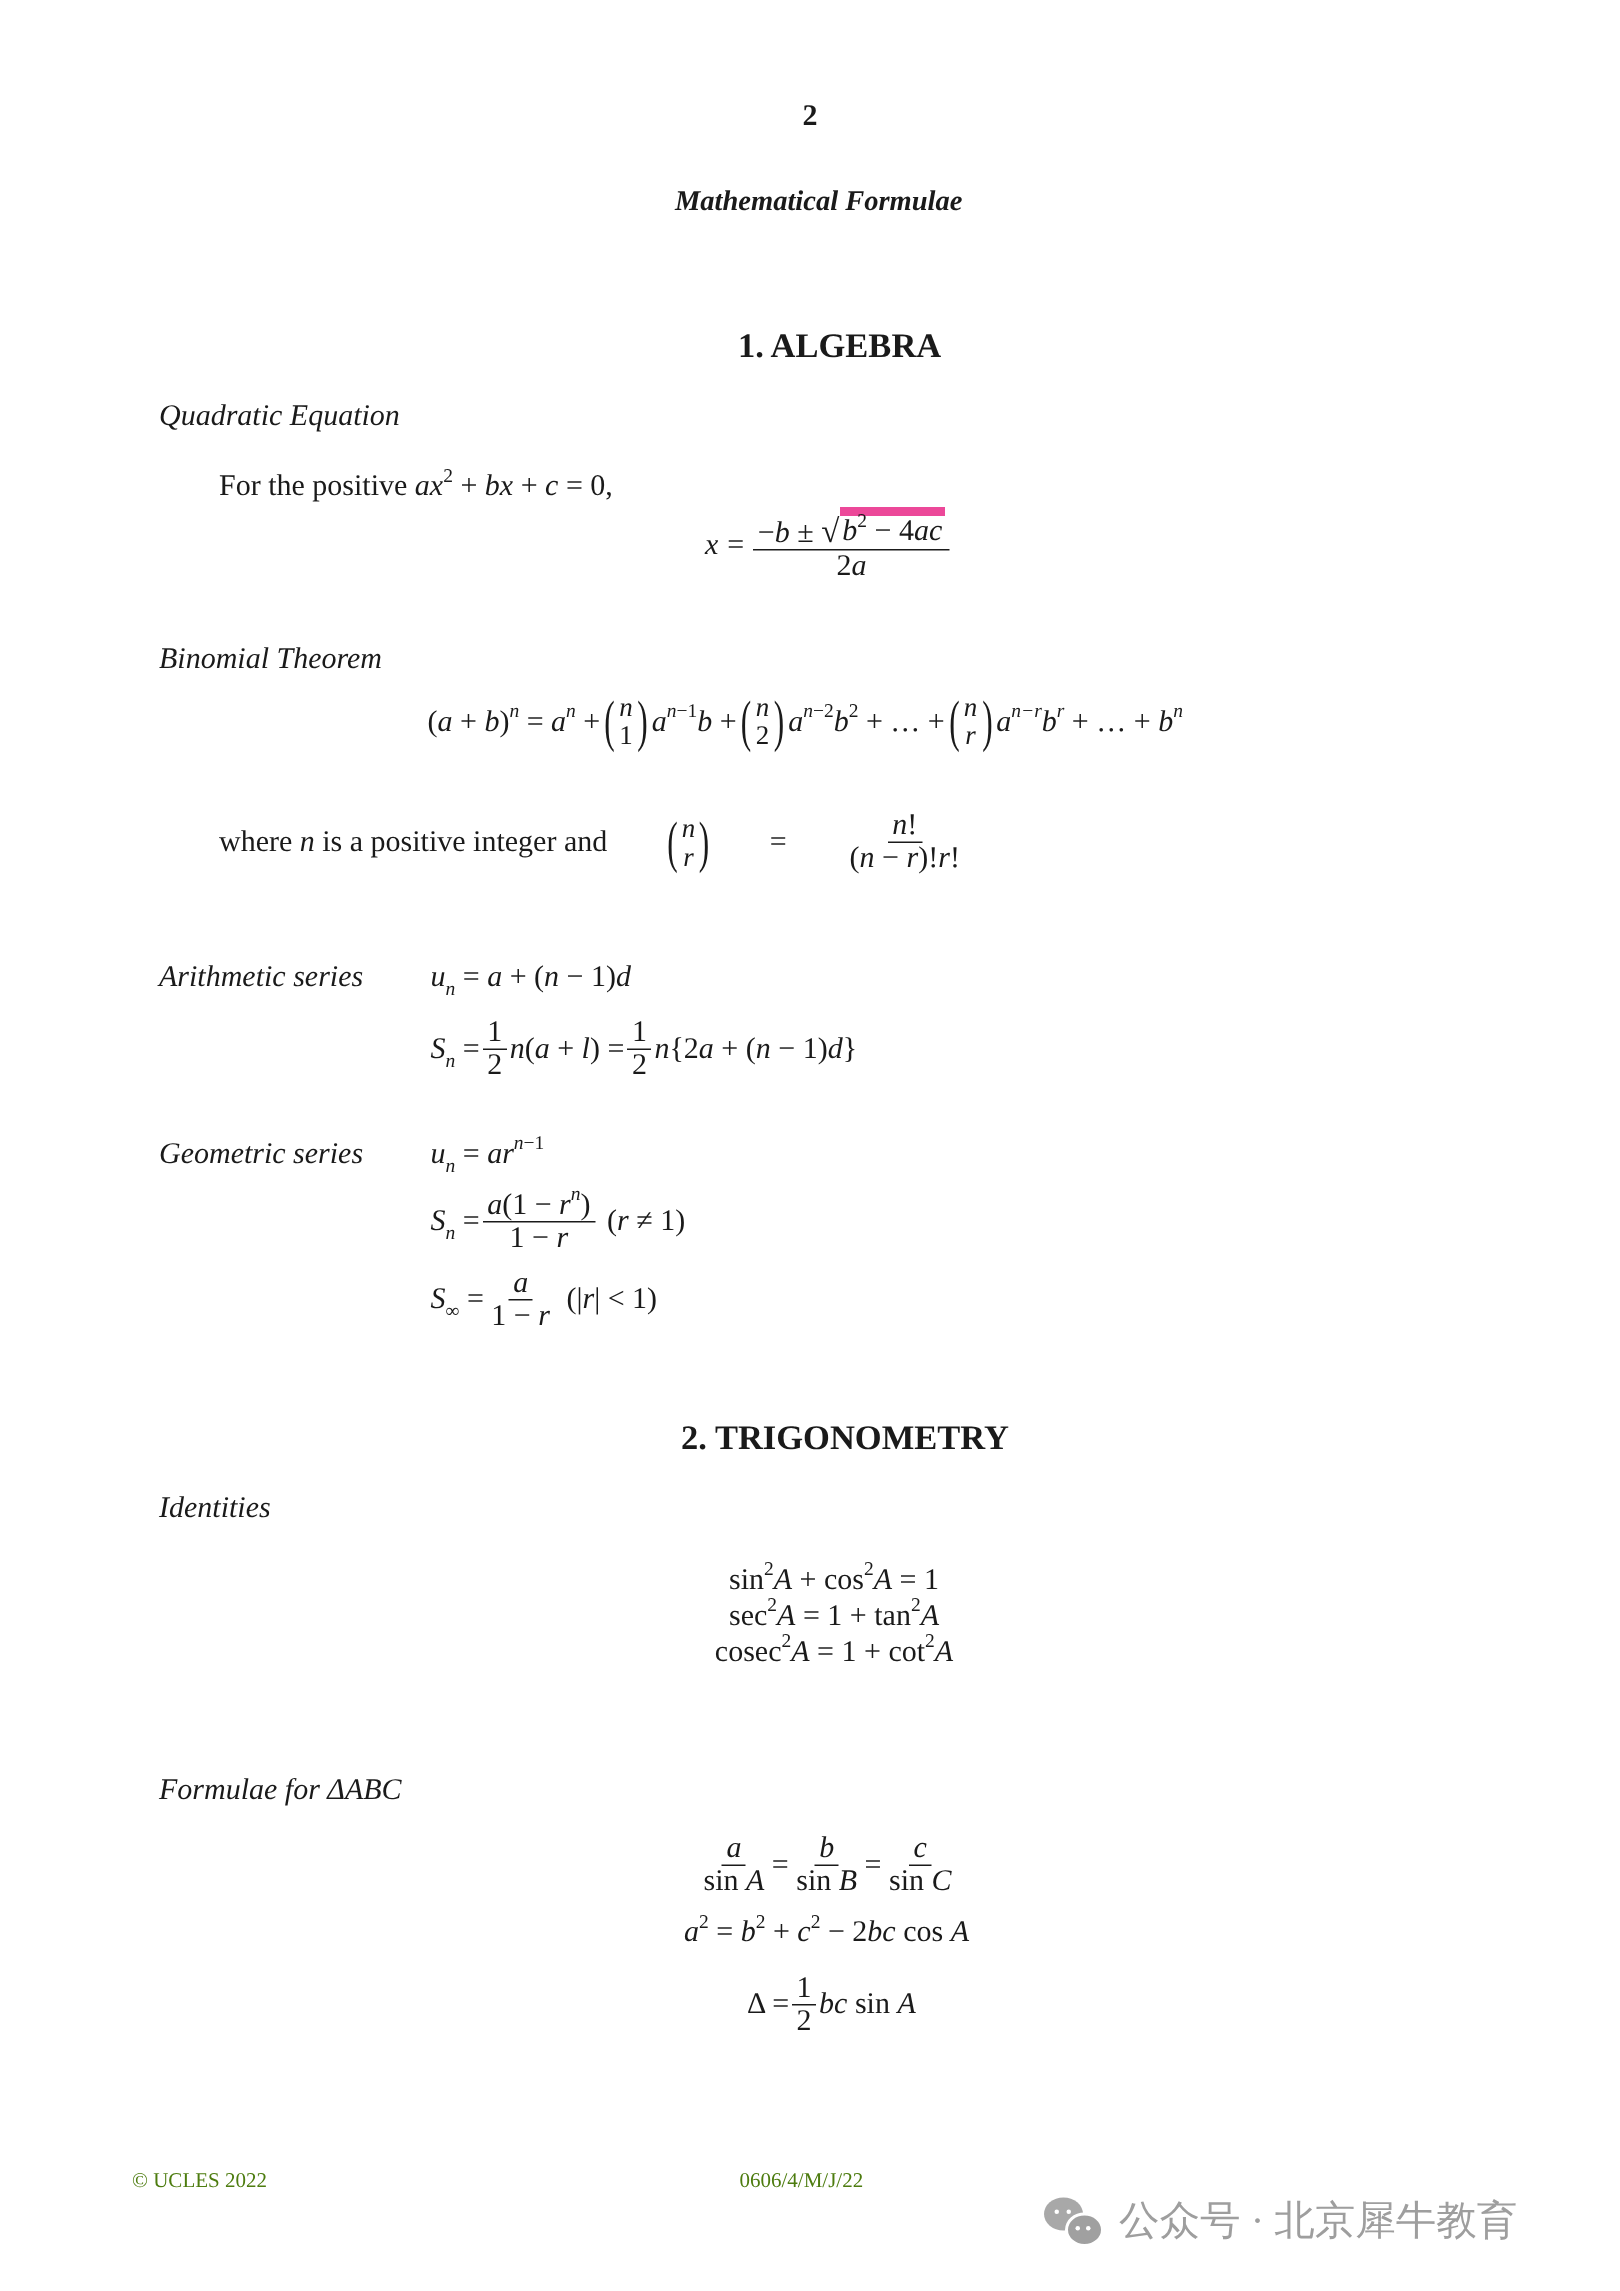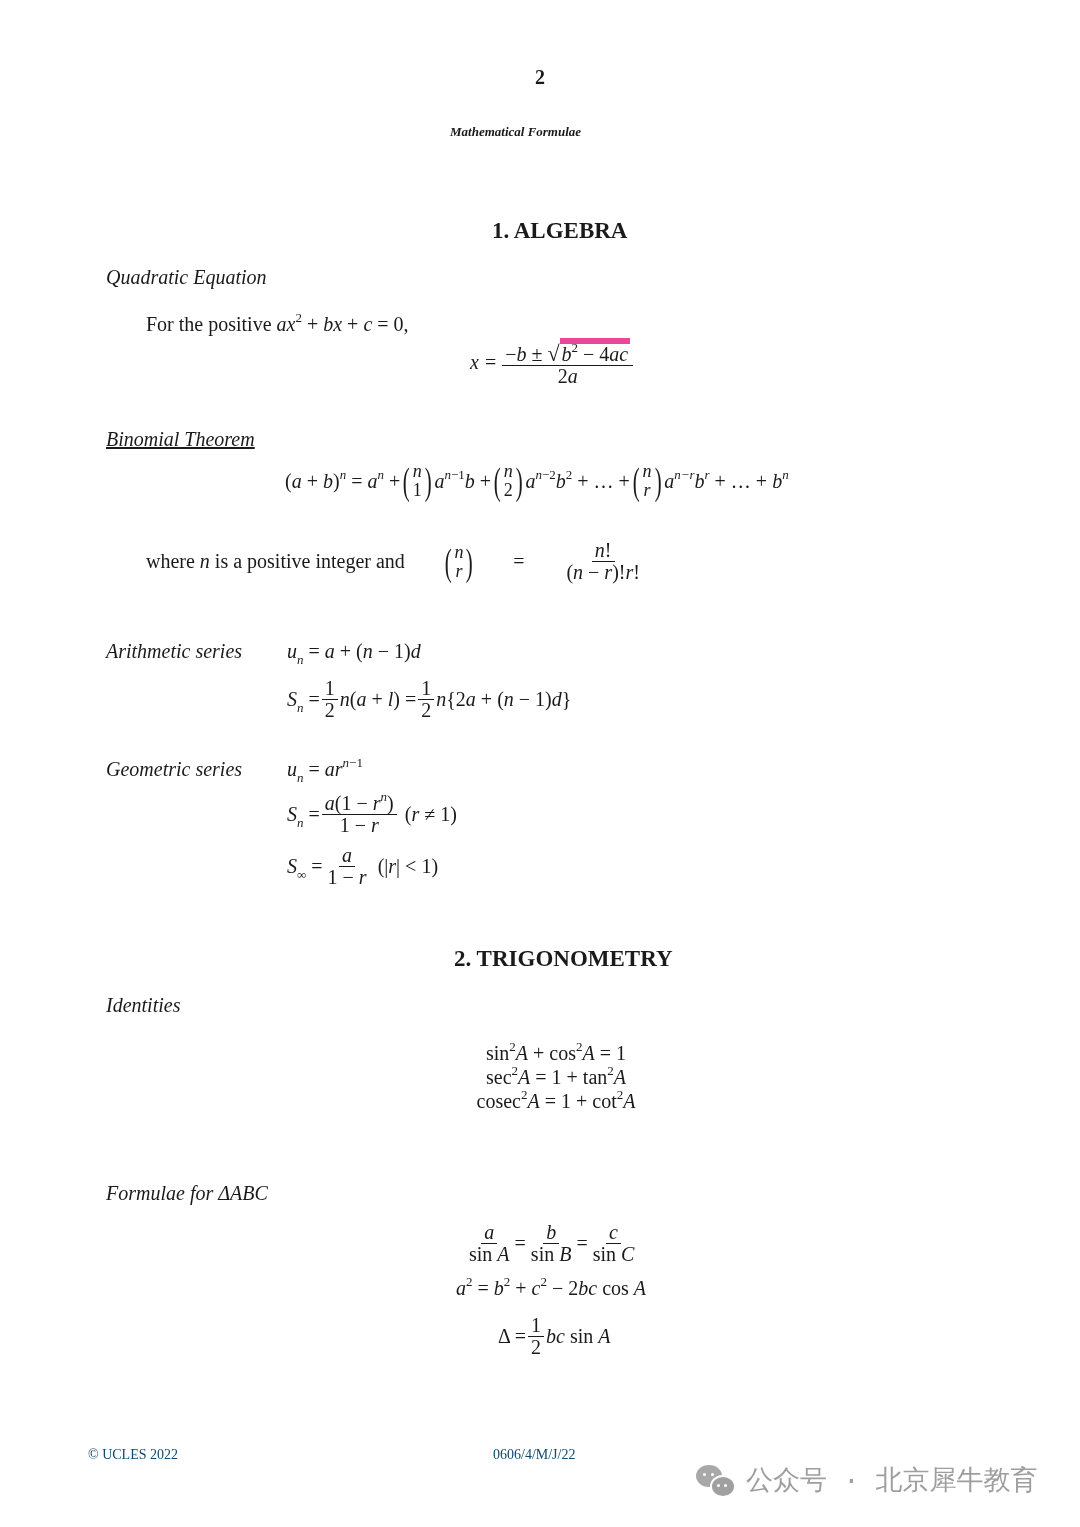--- a/index.html
+++ b/index.html
@@ -1,39 +1,39 @@
 <!DOCTYPE html>
 <html><head>
 <meta charset="utf-8">
 <style>
   html, body { margin: 0; padding: 0; background: #ffffff; }
   body { width: 1080px; height: 1527px; position: relative; overflow: hidden;
          font-family: "Liberation Serif", "DejaVu Serif", serif; color: #1a1a1a; }
   .abs { position: absolute; white-space: nowrap; }
   .i { font-style: italic; }
   .page-num { left: 0; width: 1080px; top: 66px; text-align: center; font-size: 20px; font-weight: bold; }
-  .doc-title { left: 450px; top: 124px; font-size: 13px; font-weight: bold; font-style: italic; }
+  .doc-title { left: 450px; top: 124px; font-size: 19px; font-weight: bold; font-style: italic; }
   .sec-head { font-size: 23px; font-weight: bold; }
   .sub-head { font-size: 20px; font-style: italic; }
   .body-txt { font-size: 20px; }
   .math { font-size: 20px; }
   sup { font-size: 13px; vertical-align: 0; position: relative; top: -9px; }
   sub { font-size: 13px; vertical-align: 0; position: relative; top: 6px; }
   .frac { display: inline-flex; flex-direction: column; align-items: center; vertical-align: middle; margin: 0 2px; }
   .frac .num { border-bottom: 1px solid #1a1a1a; padding: 0 3px; line-height: 1.05; }
   .frac .den { padding: 0 3px; line-height: 1.05; }
   .binom { display: inline-flex; align-items: center; vertical-align: middle; }
   .binom .paren { font-size: 38px; font-weight: 200; line-height: 1; transform: scaleX(0.55); display: inline-block; }
   .binom .stack { display: inline-flex; flex-direction: column; align-items: center; font-style: italic; font-size: 18px; line-height: 1.05; }
   .sqrt { display: inline-flex; align-items: flex-end; }
   .sqrt .rad-sign { font-size: 22px; line-height: 1; }
   .sqrt .rad { border-top: 6px solid #ec4899; padding: 0 2px; }
   .trig { left: 0; width: 1112px; text-align: center; font-size: 20px; line-height: 24px; }
-  .footer { font-size: 14px; color: #0c4a6e; }
-  .watermark { left: 696px; top: 1462px; display: flex; align-items: center; color: #9e9e9e; font-family: Liberation Mono, monospace; font-size: 27px; justify-content: space-between; }
+  .footer { font-size: 14px; color: #4d7c0f; }
+  .watermark { left: 696px; top: 1462px; display: flex; align-items: center; color: #9e9e9e; font-family: Liberation Serif, serif; font-size: 27px; justify-content: space-between; }
   .wm-icon { width: 40px; height: 34px; position: relative; margin-right: 10px; }
   .bubble { position: absolute; border-radius: 50%; background: #a8a8a8; }
   .bubble.b1 { width: 26px; height: 22px; left: 0; top: 2px; }
   .bubble.b2 { width: 22px; height: 19px; left: 14px; top: 12px; background: #a0a0a0; border: 2px solid #fff; }
   .dot { position: absolute; width: 3px; height: 3px; background: #fff; border-radius: 50%; }
 </style>
 </head>
 <body>
 
 <div class="abs page-num">2</div>
@@ -52,21 +52,21 @@
     <span style="margin-right:4px;">=</span>
   <span class="frac">
     <span class="num">−<span class="i">b</span> ± <span class="sqrt">
           <span class="rad-sign">√</span>
           <span class="rad"><span class="i">b</span><sup>2</sup> − 4<span class="i">ac</span></span>
         </span></span>
     <span class="den">2<span class="i">a</span></span>
   </span>
 </div>
 
-<div class="abs sub-head" style="left:106px; top:428px;text-decoration:underline;">Binomial Theorem</div>
+<div class="abs sub-head" style="left:106px; top:428px;">Binomial Theorem</div>
 
 <div class="abs math" style="left:285px; top:462px; display:flex; align-items:center;text-align:center;">
   <span>(<span class="i">a</span> + <span class="i">b</span>)<sup class="i">n</sup> = <span class="i">a</span><sup class="i">n</sup> +</span>
   <span class="binom">
       <span class="paren">(</span>
       <span class="stack">
         <span>n</span>
         <span style="font-style:normal">1</span>
       </span>
       <span class="paren">)</span>

